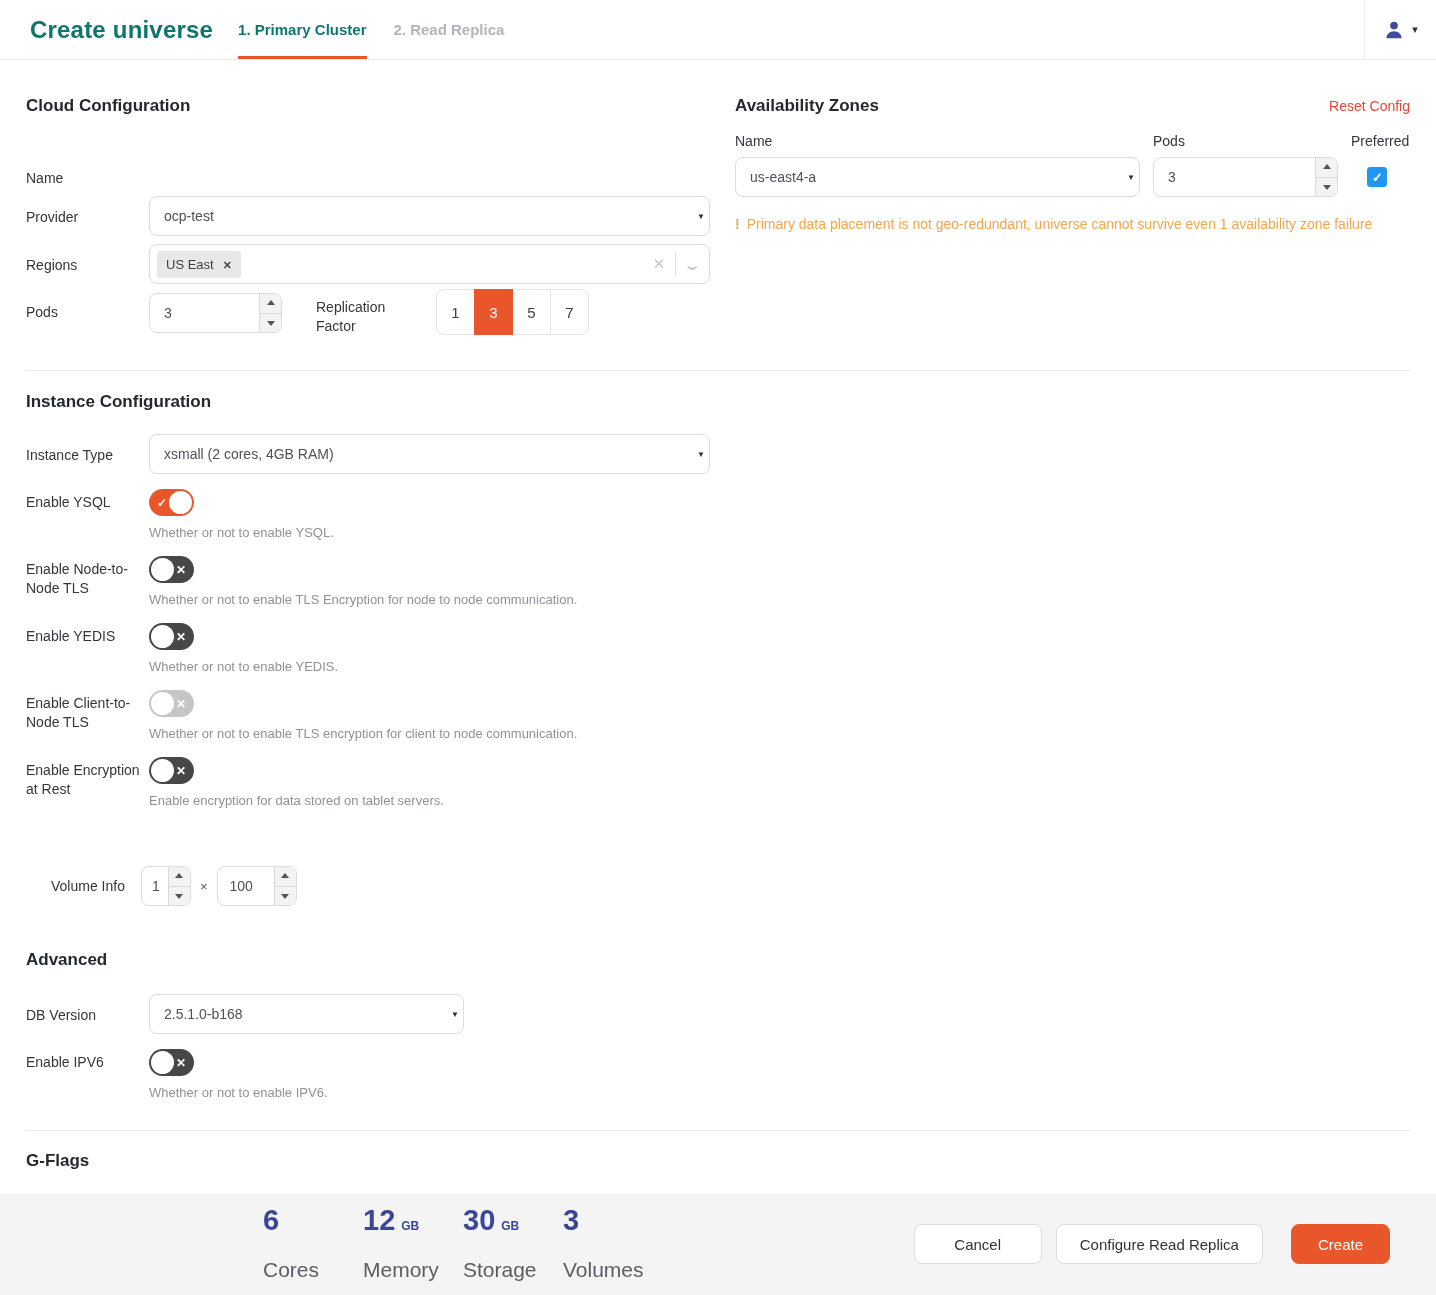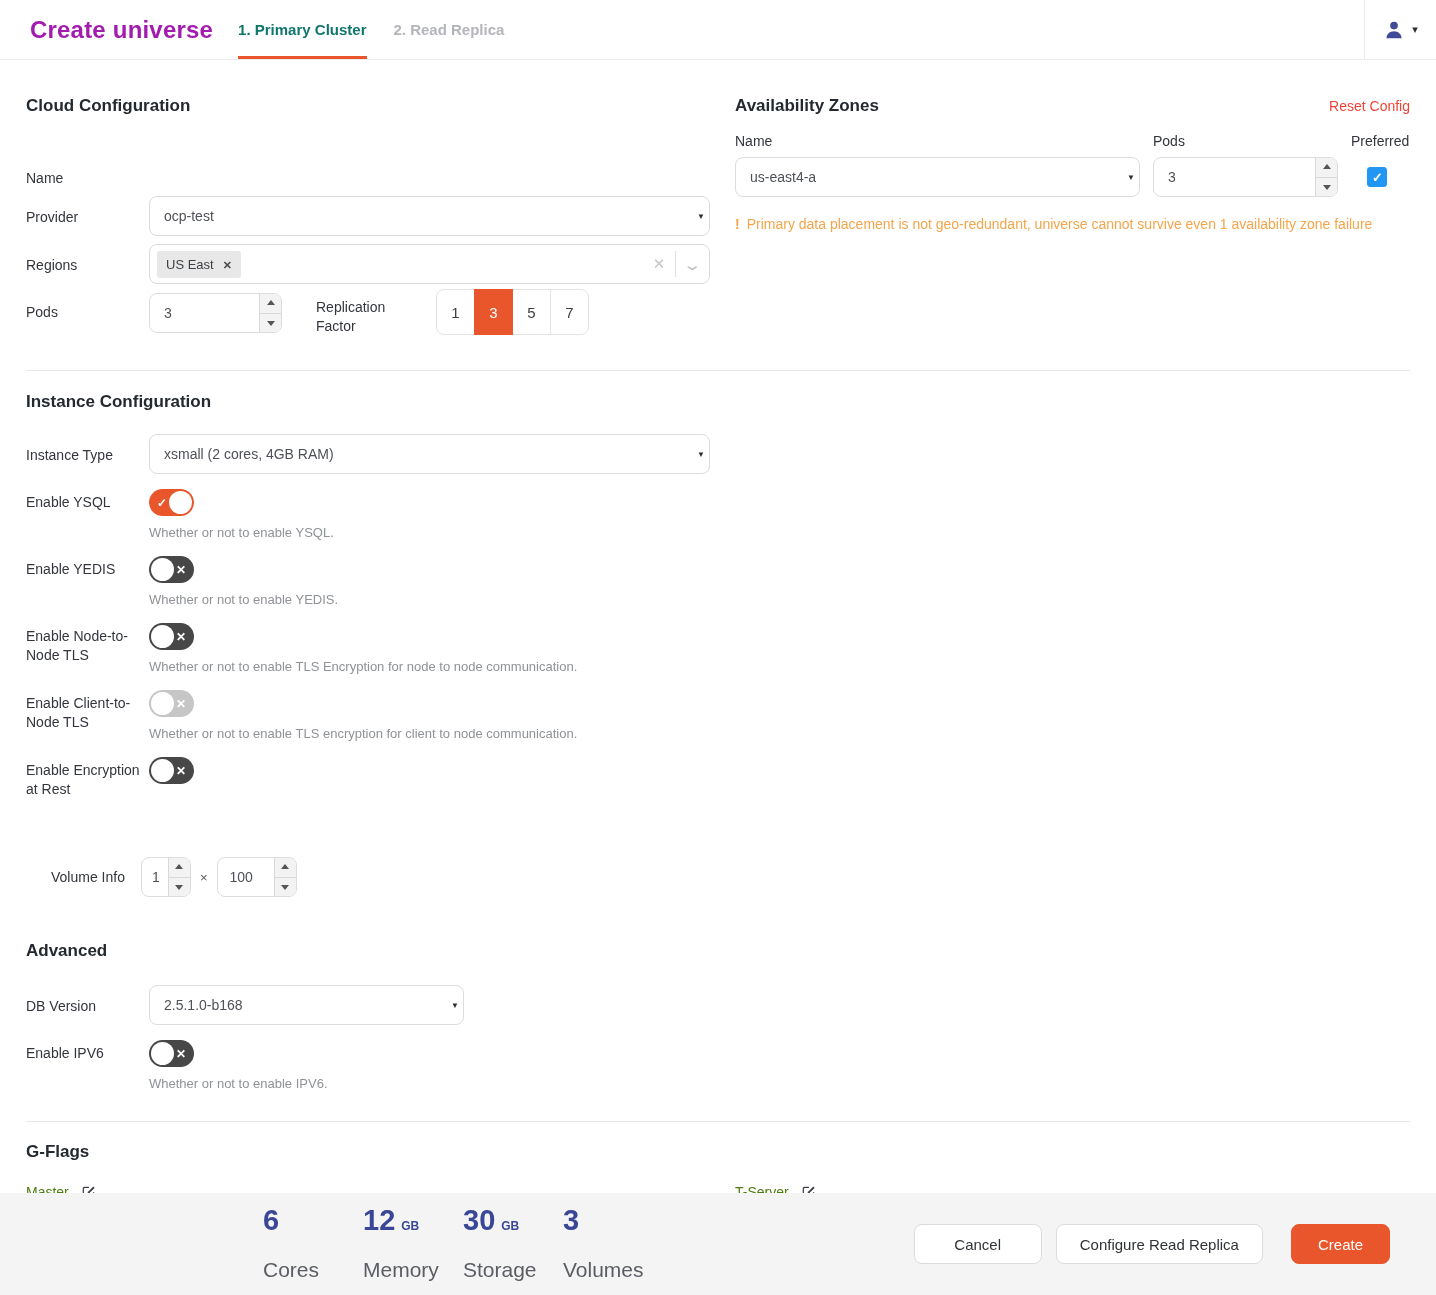--- a/index.html
+++ b/index.html
@@ -3,21 +3,21 @@
 <meta charset="utf-8">
 <style>
   * { box-sizing: border-box; }
   body {
     margin: 0; width: 1436px; height: 1295px; position: relative;
     background: #fff; overflow: hidden;
     font-family: "Liberation Sans", sans-serif; color: #33363c;
   }
   
   .header { height: 60px; display: flex; align-items: stretch; border-bottom: 1px solid #ececec; background: #fff; }
-  .page-title { font-size: 24px; font-weight: bold; color: #a21caf; align-self: center; margin-left: 30px; letter-spacing: .2px; white-space: nowrap; }
+  .page-title { font-size: 24px; font-weight: bold; color: #0f766e; align-self: center; margin-left: 30px; letter-spacing: .2px; white-space: nowrap; }
   .tabs { display: flex; margin-left: 25px; }
   .tab { display: flex; align-items: center; margin-right: 27px; font-size: 15px; font-weight: bold; color: #0f766e; position: relative; cursor: pointer; white-space: nowrap; }
   .tab.active::after { content: ""; position: absolute; left: 0; right: 0; bottom: 0; height: 3px; background: #EA562B; }
   .tab.inactive { color: #b3b5ba; }
   .userbox { margin-left: auto; width: 72px; border-left: 1px solid #ececec; display: flex; align-items: center; justify-content: center; gap: 7px; cursor: pointer; }
   .caret { font-size: 11px; color: #2b2e33; line-height: 1; }
 
   
   .content { padding: 36px 26px 0; }
   .twocol { display: flex; align-items: flex-start; }
@@ -258,38 +258,38 @@
         <div class="fctl">
           <div class="toggle" data-state="on">
               <span class="knob"></span>
               <span class="sym"></span>
             </div>
           <div class="helper">Whether or not to enable YSQL.</div>
         </div>
       </div>
 
       <div class="frow trow">
-        <div class="flabel">Enable YEDIS</div>
+        <div class="flabel">Enable Node-to-Node TLS</div>
         <div class="fctl">
           <div class="toggle" data-state="off">
               <span class="knob"></span>
               <span class="sym"></span>
             </div>
-          <div class="helper">Whether or not to enable YEDIS.</div>
+          <div class="helper">Whether or not to enable TLS Encryption for node to node communication.</div>
         </div>
       </div>
 
       <div class="frow trow">
-        <div class="flabel">Enable Node-to-Node TLS</div>
+        <div class="flabel">Enable YEDIS</div>
         <div class="fctl">
           <div class="toggle" data-state="off">
               <span class="knob"></span>
               <span class="sym"></span>
             </div>
-          <div class="helper">Whether or not to enable TLS Encryption for node to node communication.</div>
+          <div class="helper">Whether or not to enable YEDIS.</div>
         </div>
       </div>
 
       <div class="frow trow">
         <div class="flabel">Enable Client-to-Node TLS</div>
         <div class="fctl">
           <div class="toggle" data-state="off-disabled">
               <span class="knob"></span>
               <span class="sym"></span>
             </div>
@@ -297,20 +297,21 @@
         </div>
       </div>
 
       <div class="frow trow">
         <div class="flabel">Enable Encryption at Rest</div>
         <div class="fctl">
           <div class="toggle" data-state="off">
               <span class="knob"></span>
               <span class="sym"></span>
             </div>
+          <div class="helper">Enable encryption for data stored on tablet servers.</div>
         </div>
       </div>
     </div>
 
     <div class="col-r">
       <div class="volrow">
         <div class="vol-label">Volume Info</div>
         <div class="numwrap vol-count">
           <input type="text" value="1" style="">
           <div class="spin">

